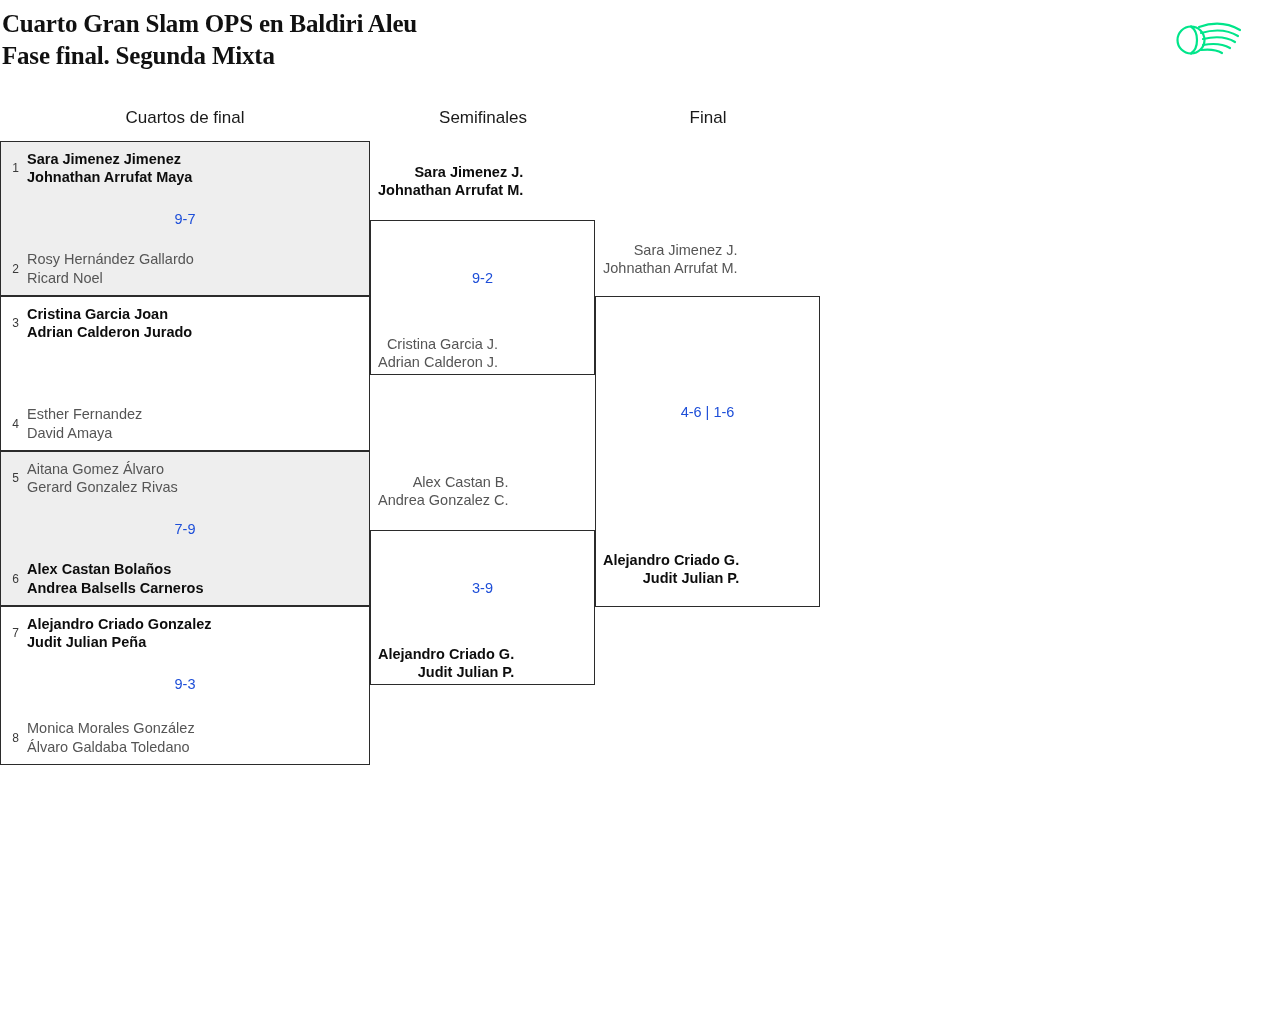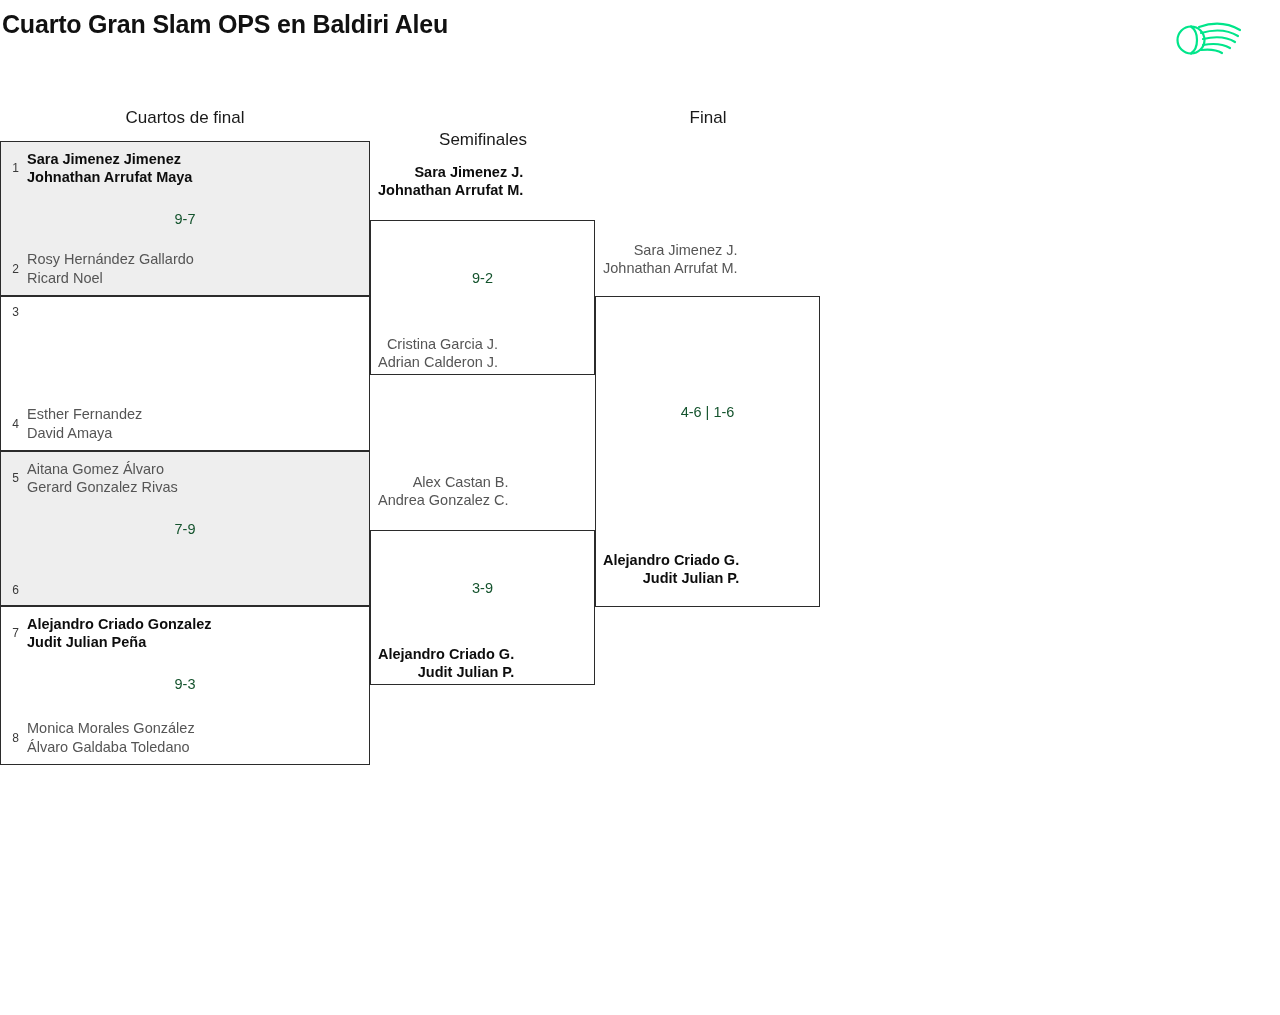--- a/index.html
+++ b/index.html
@@ -17,20 +17,21 @@
     color: #1a1a1a;
     overflow: hidden;
   }
 
   
   .page-header {
     position: absolute;
     left: 0; top: 0;
     width: 1280px;
     height: 92px;
+    font-family: Liberation Serif, serif;
   }
   .title-block {
     position: absolute;
     left: 2px;
     top: 8px;
     line-height: 1.28;
   }
   .title-line {
     font-size: 25px;
     font-weight: 600;
@@ -57,21 +58,21 @@
   .round-header {
     position: absolute;
     font-size: 17px;
     font-weight: 400;
     color: #1a1a1a;
     text-align: center;
     white-space: nowrap;
     transform: translateX(-50%);
   }
   .rh-0 { left: 185px; }
-  .rh-1 { left: 483px; margin-top: 22px; }
+  .rh-1 { left: 483px; }
   .rh-2 { left: 708px; }
 
   
   .bracket {
     position: absolute;
     left: 0;
     top: 0;
     width: 1280px;
     height: 1015px;
   }
@@ -139,21 +140,21 @@
     font-weight: 700;
   }
   .name-line { display: block; }
 
   
   .score {
     position: absolute;
     width: 100%;
     text-align: center;
     font-size: 14.5px;
-    color: #14532d;
+    color: #1d4ed8;
     white-space: nowrap;
   }
 
   
   .team-top    { left: 4px;  top: -26px; }
   .team-bottom { left: 4px;  bottom: -26px; }
 
   
   .qf .team-top    { top: 8px;  bottom: auto; }
   .qf .team-bottom { bottom: 8px; top: auto; }
@@ -170,20 +171,21 @@
   .fi .score       { top: 107px; text-align: center; }
 
   .sf .names, .fi .names { font-size: 14.5px; text-align: right; }
 </style>
 </head>
 <body>
 
 <div class="page-header">
   <div class="title-block">
     <div class="title-line">Cuarto Gran Slam OPS en Baldiri Aleu</div>
+    <div class="title-line">Fase final. Segunda Mixta</div>
   </div>
   <div class="logo-wrap">
     <svg viewBox="0 0 74 48" width="74" height="48" aria-hidden="true">
       <g fill="none" stroke="#00E58A" stroke-width="2.2" stroke-linecap="round">
         <circle cx="19" cy="26" r="13.5"></circle>
         <path d="M19 12.5 C 27 18, 27 34, 19 39.5"></path>
         <path d="M27 13 C 41 8, 56 9, 68 16"></path>
         <path d="M29 19 C 43 15, 56 16, 66 22"></path>
         <path d="M31 25 C 44 22, 55 23, 63 28"></path>
         <path d="M31 31 C 42 29, 51 30, 58 34"></path>
@@ -215,20 +217,24 @@
       <span class="names">
         <span class="name-line">Rosy Hernández Gallardo</span>
         <span class="name-line">Ricard Noel</span>
       </span>
     </div>
   </div>
 
   <div class="match qf qf-1">
     <div class="team team-top winner">
       <span class="seed">3</span>
+      <span class="names">
+        <span class="name-line">Cristina Garcia Joan</span>
+        <span class="name-line">Adrian Calderon Jurado</span>
+      </span>
     </div>
     <div class="team team-bottom">
       <span class="seed">4</span>
       <span class="names">
         <span class="name-line">Esther Fernandez</span>
         <span class="name-line">David Amaya</span>
       </span>
     </div>
   </div>
 
@@ -236,20 +242,24 @@
     <div class="team team-top">
       <span class="seed">5</span>
       <span class="names">
         <span class="name-line">Aitana Gomez Álvaro</span>
         <span class="name-line">Gerard Gonzalez Rivas</span>
       </span>
     </div>
     <div class="score">7-9</div>
     <div class="team team-bottom winner">
       <span class="seed">6</span>
+      <span class="names">
+        <span class="name-line">Alex Castan Bolaños</span>
+        <span class="name-line">Andrea Balsells Carneros</span>
+      </span>
     </div>
   </div>
 
   <div class="match qf qf-3">
     <div class="team team-top winner">
       <span class="seed">7</span>
       <span class="names">
         <span class="name-line">Alejandro Criado Gonzalez</span>
         <span class="name-line">Judit Julian Peña</span>
       </span>

